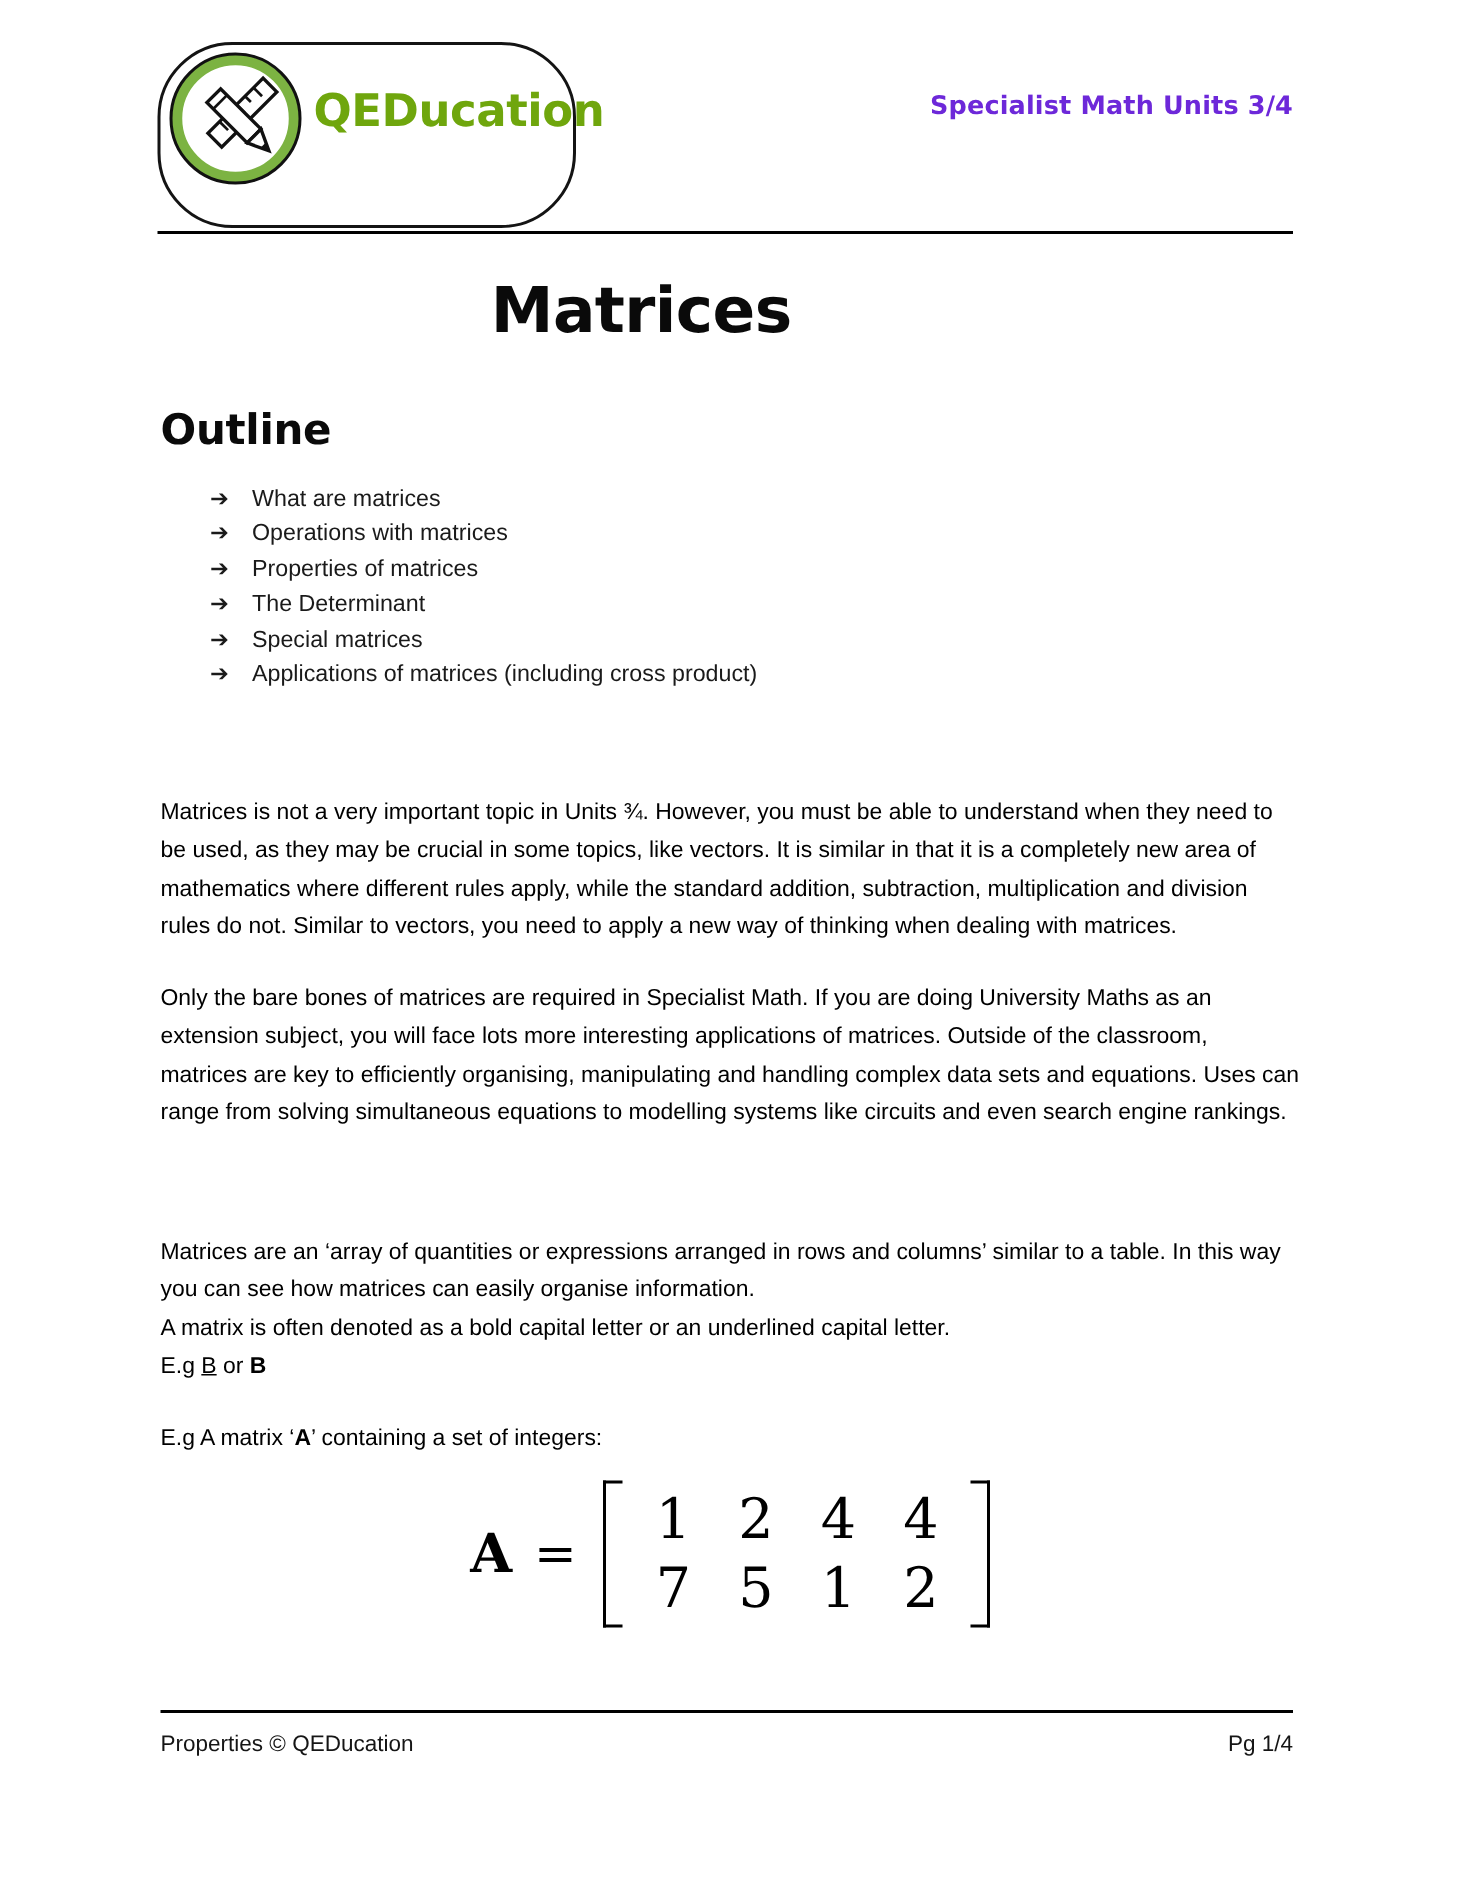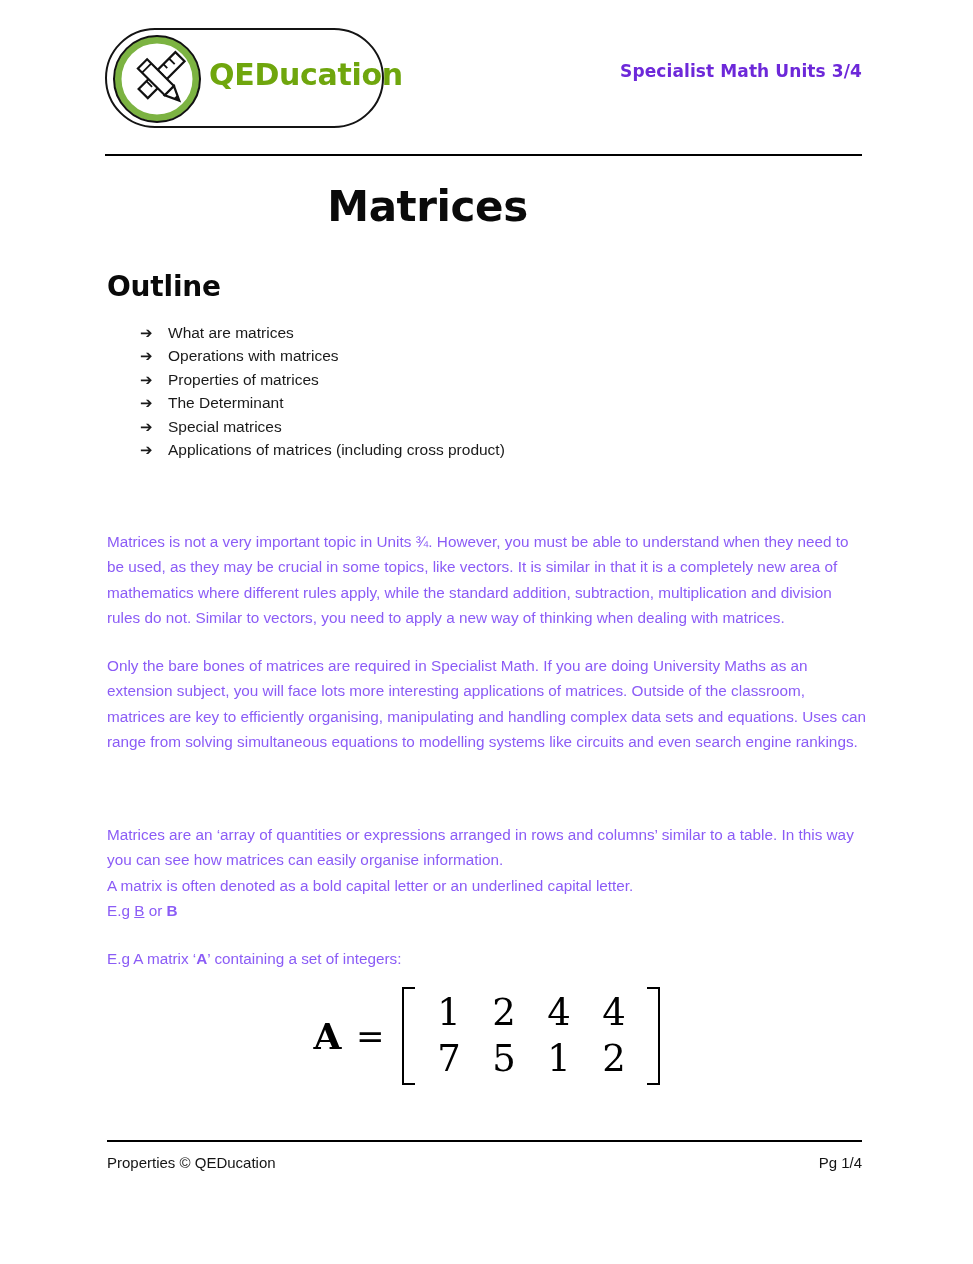--- a/index.html
+++ b/index.html
@@ -29,21 +29,21 @@
     top: 28px;
     left: 105px;
     width: 757px;
     height: 102px;
   }
   .logo {
     position: absolute;
     left: 0px;
     top: 0px;
     width: 279px;
-    height: 100px;
+    height: 124px;
     border: 2.5px solid #141414;
     border-radius: 50px;
     background: #ffffff;
     box-sizing: border-box;
   }
   .logo-mark {
     position: absolute;
     left: 5px;
     top: 4px;
     width: 90px;
@@ -140,21 +140,21 @@
     line-height: 23.5px;
   }
   ul.outline-list li .li-text {
     flex: 1 1 auto;
   }
 
   p.body {
     margin: 0;
     font-size: 15.3px;
     line-height: 25.5px;
-    color: #8b5cf6;
+    color: #000000;
   }
 
   .gap-lg { height: 45px; }
   .gap-md { height: 22px; }
 
   .u { text-decoration: underline; }
   .b { font-weight: bold; }
 
   
   .eq-wrap {

